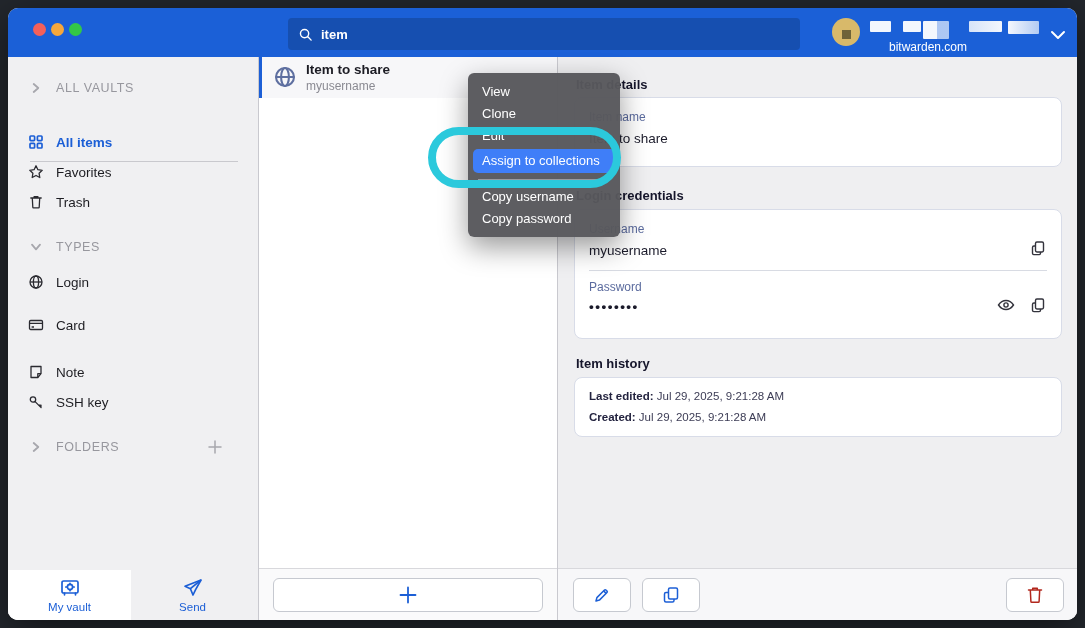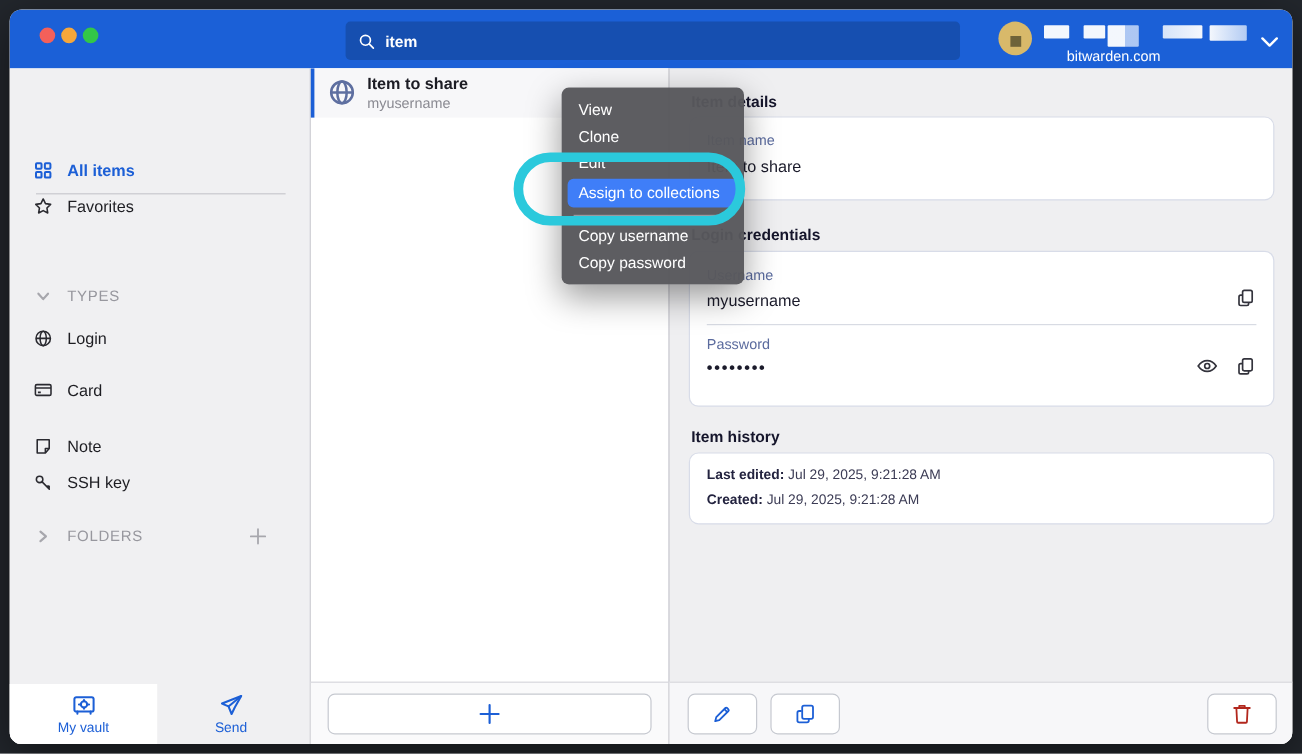--- a/index.html
+++ b/index.html
@@ -119,40 +119,56 @@
     <span class="redact r5"></span>
     <span class="server">bitwarden.com</span>
     <span class="hdr-chevron">
       <svg viewBox="0 0 18 12" fill="none" stroke="#fff" stroke-width="2" stroke-linecap="round" stroke-linejoin="round">
           <path d="M3 3l6 6 6-6"></path>
         </svg>
     </span>
   </div>
 
   <aside class="sidebar">
+    <div class="sb-row sb-head" style="top:17px;">
+      <span class="ic">
+          <svg viewBox="0 0 14 14" fill="none" stroke="currentColor" stroke-width="1.6" stroke-linecap="round" stroke-linejoin="round">
+            <path d="M5 3.5L9 7l-4 3.5"></path>
+          </svg>
+        </span>
+      <span class="lbl">ALL VAULTS</span>
+    </div>
     <div class="sb-divider"></div>
 
     <div class="sb-row active-filter" style="top:71px;">
       <span class="ic">
           <svg viewBox="0 0 16 16" fill="none" stroke="currentColor" stroke-width="1.7">
             <rect x="2" y="2" width="4.6" height="4.6" rx=".8"></rect>
             <rect x="9.4" y="2" width="4.6" height="4.6" rx=".8"></rect>
             <rect x="2" y="9.4" width="4.6" height="4.6" rx=".8"></rect>
             <rect x="9.4" y="9.4" width="4.6" height="4.6" rx=".8"></rect>
           </svg>
         </span>
       <span class="lbl">All items</span>
     </div>
     <div class="sb-row" style="top:101px;">
       <span class="ic">
           <svg viewBox="0 0 16 16" fill="none" stroke="currentColor" stroke-width="1.3" stroke-linejoin="round">
             <path d="M8 1.8l1.9 3.9 4.3.6-3.1 3 .7 4.2L8 11.5l-3.8 2 .7-4.2-3.1-3 4.3-.6z"></path>
           </svg>
         </span>
       <span class="lbl">Favorites</span>
+    </div>
+    <div class="sb-row" style="top:131px;">
+      <span class="ic">
+          <svg viewBox="0 0 16 16" fill="none" stroke="currentColor" stroke-width="1.3" stroke-linecap="round" stroke-linejoin="round">
+            <path d="M2.8 4h10.4M6.1 4V2.6h3.8V4M4.3 4l.5 9.2c0 .4.3.7.7.7h5c.4 0 .7-.3.7-.7L11.7 4"></path>
+          </svg>
+        </span>
+      <span class="lbl">Trash</span>
     </div>
 
     <div class="sb-row sb-head" style="top:176px;">
       <span class="ic">
           <svg viewBox="0 0 14 14" fill="none" stroke="currentColor" stroke-width="1.6" stroke-linecap="round" stroke-linejoin="round">
             <path d="M3.5 5L7 9l3.5-4"></path>
           </svg>
         </span>
       <span class="lbl">TYPES</span>
     </div>

